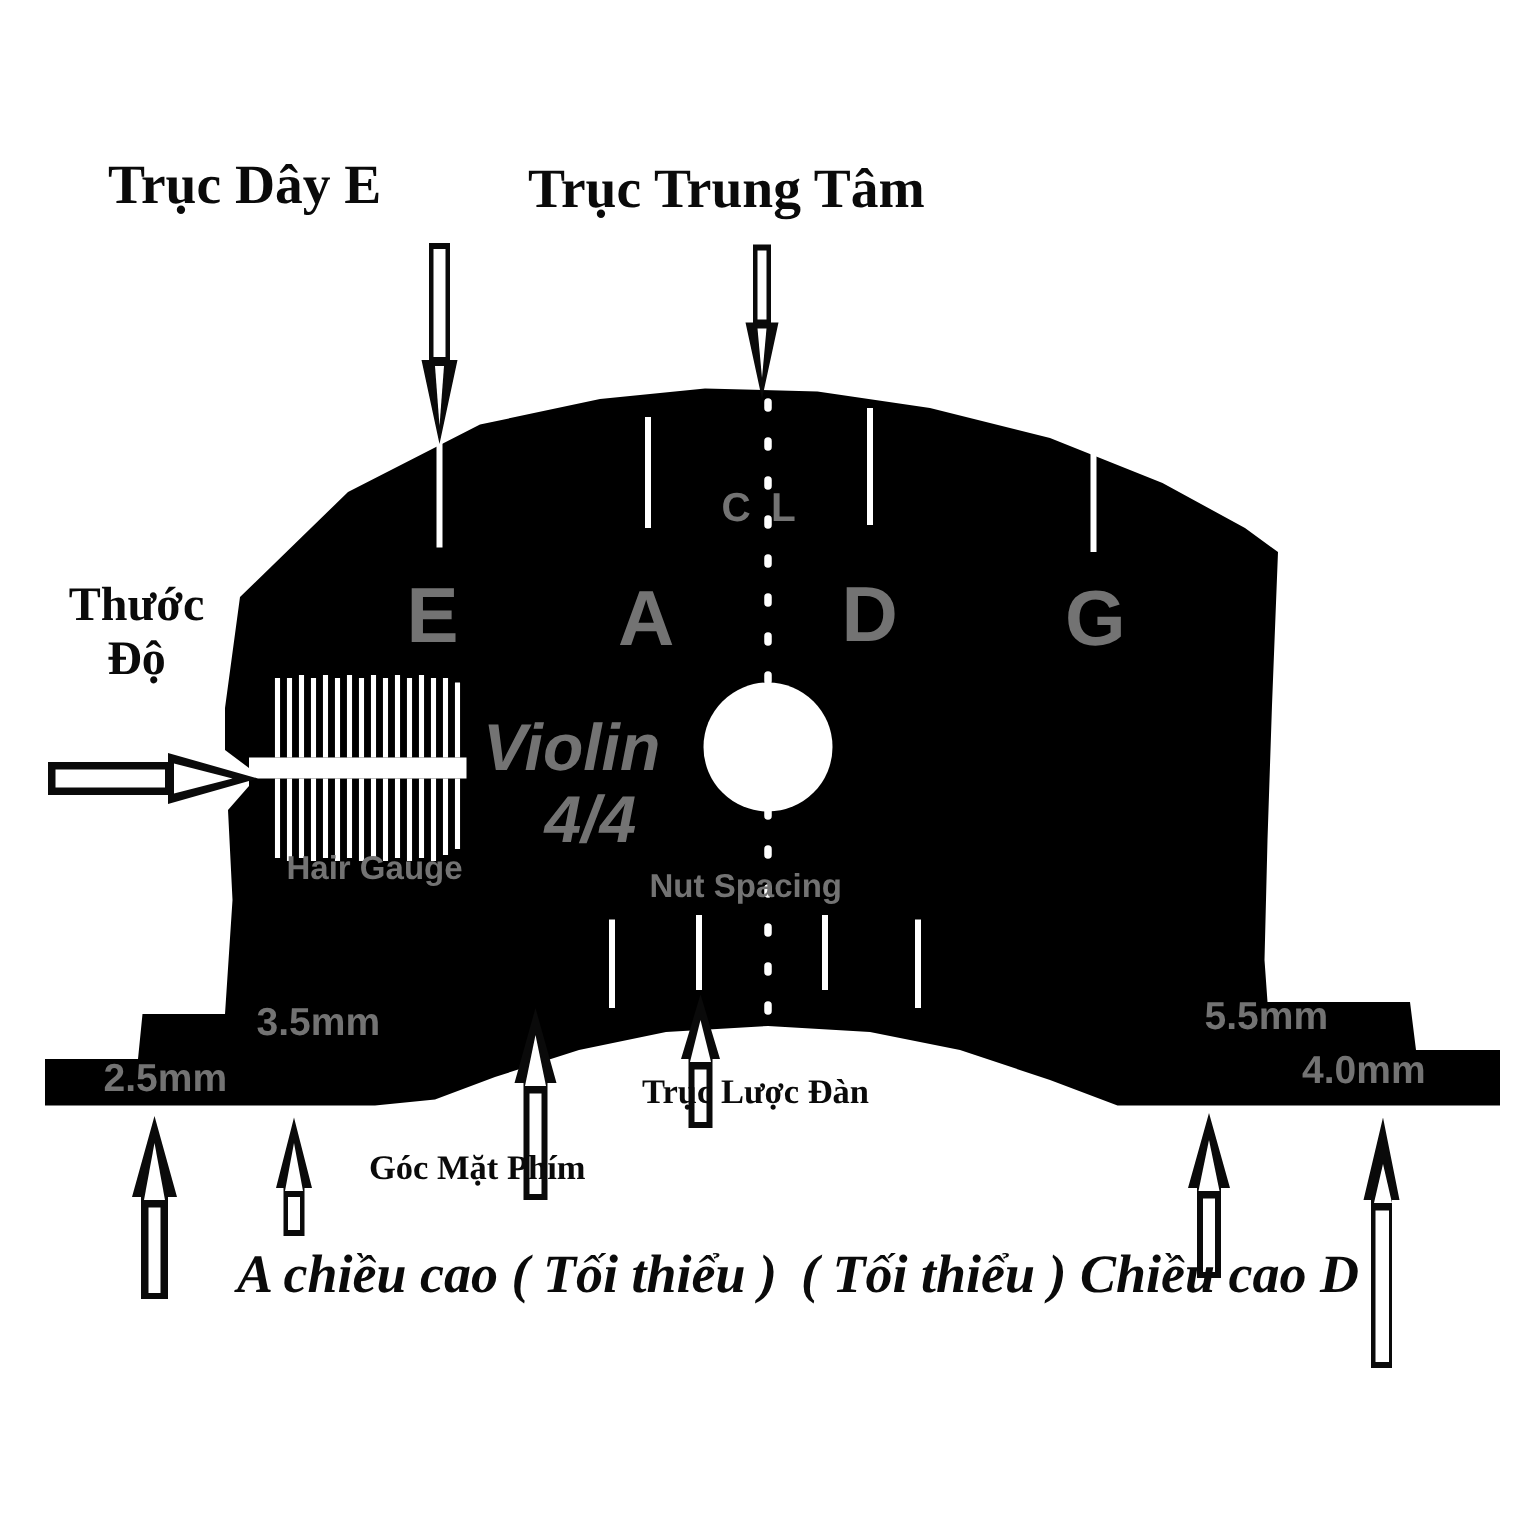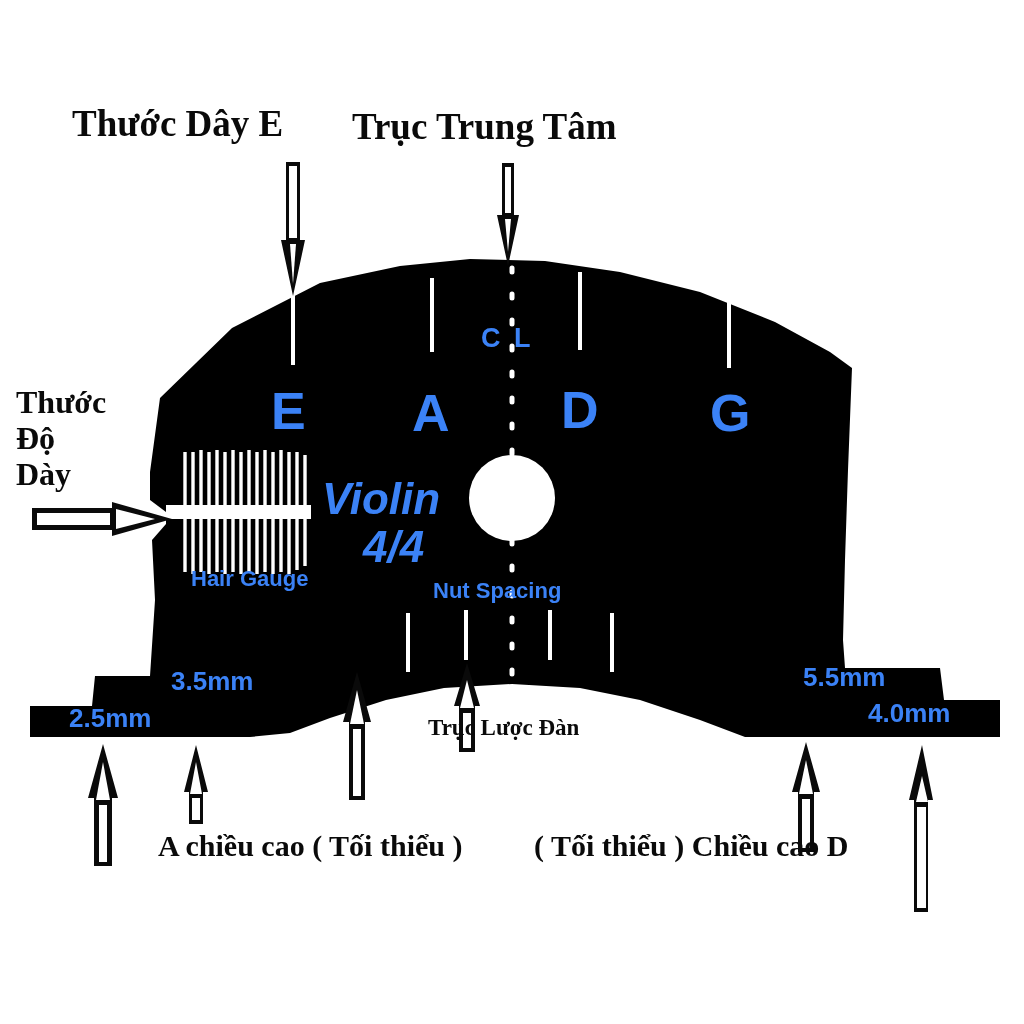--- a/index.html
+++ b/index.html
@@ -15,27 +15,27 @@
   .lbl{
     position:absolute;
     font-family:"Liberation Serif", serif;
     font-weight:700;
     color:#0a0a0a;
     white-space:nowrap;
     line-height:1.0;
     letter-spacing:0px;
   }
   .lbl-top{font-size:37px;}
-  .lbl-side{font-size:32px;text-align:left;line-height:1.12;}
+  .lbl-side{font-size:32px;text-align:center;line-height:1.12;}
   .lbl-mid{font-size:23px;}
-  .lbl-bot{font-size:30px;}
+  .lbl-bot{font-size:36px;font-style:italic;}
   .lbl-bot2{font-size:32px;}
   .toolText{
     position:absolute;
-    color:#3b82f6;
+    color:#737373;
     font-family:"Liberation Sans", sans-serif;
     font-weight:700;
     white-space:nowrap;
     line-height:1;
   }
   .strName{font-size:52px;letter-spacing:1px;}
   .clText{font-size:27px;letter-spacing:3px;}
   .brandText{font-size:44px;letter-spacing:0px;font-style:italic;}
   .smallWhite{font-size:22px;letter-spacing:0px;}
   .mmText{font-size:26px;letter-spacing:0px;text-align:right;}
@@ -274,28 +274,28 @@
   <div class="toolText brandText" style="left:343px;top:525px;margin-left:20px;">4/4</div>
 
   <div class="toolText smallWhite" style="left:191px;top:568px;">Hair Gauge</div>
   <div class="toolText smallWhite" style="left:433px;top:580px;">Nut Spacing</div>
 
   <div class="toolText mmText" style="left:69px;top:705px;">2.5mm</div>
   <div class="toolText mmText" style="left:171px;top:668px;">3.5mm</div>
   <div class="toolText mmText" style="left:775px;top:664px;margin-left:28px;">5.5mm</div>
   <div class="toolText mmText" style="left:868px;top:700px;">4.0mm</div>
 
-  <div class="lbl lbl-top" style="left:72px;top:105px;">Thước Dây E</div>
+  <div class="lbl lbl-top" style="left:72px;top:105px;">Trục Dây E</div>
   <div class="lbl lbl-top" style="left:352px;top:108px;">Trục Trung Tâm</div>
 
   <div class="lbl lbl-side" style="left:16px;top:385px;width:150px;">
     <div>Thước</div>
     <div>Độ</div>
-    <div>Dày</div>
   </div>
 
+  <div class="lbl lbl-mid" style="left:246px;top:767px;">Góc Mặt Phím</div>
   <div class="lbl lbl-mid" style="left:428px;top:716px;">Trục Lược Đàn</div>
 
   <div class="lbl lbl-bot" style="left:158px;top:831px;">A chiều cao ( Tối thiểu )</div>
   <div class="lbl lbl-bot" style="left:534px;top:831px;">( Tối thiểu ) Chiều cao D</div>
 
 
 </div>
 
 </body></html>

